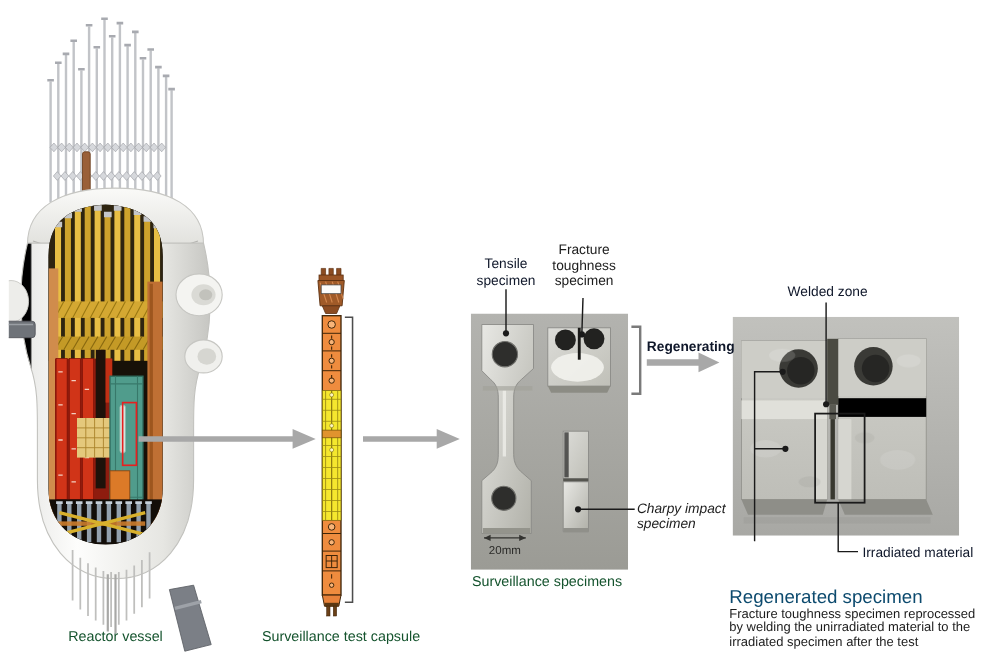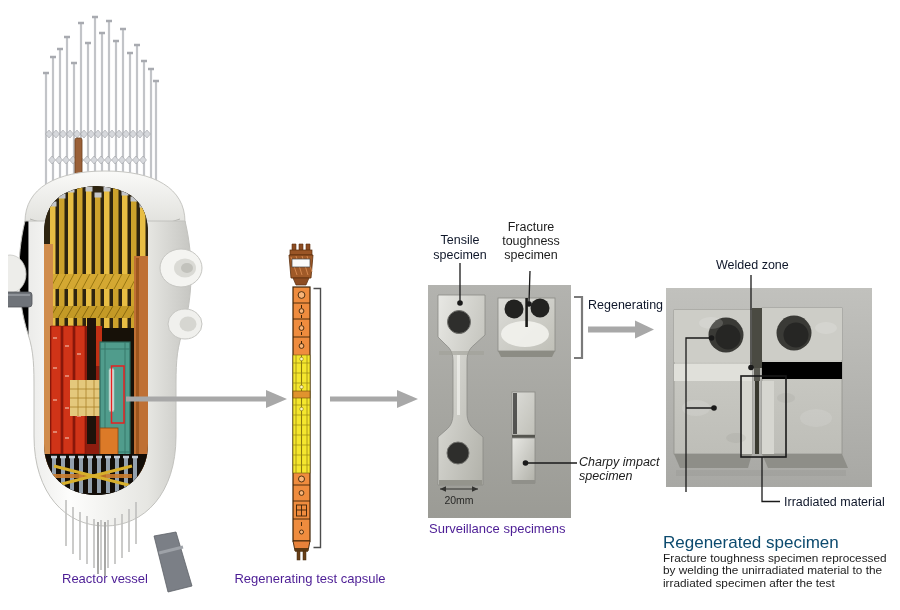--- a/index.html
+++ b/index.html
@@ -4,21 +4,21 @@
 <style>
   html,body{margin:0;padding:0;background:#ffffff;}
   #canvas{
     position:relative;width:900px;height:610px;background:#ffffff;overflow:hidden;
     font-family:"Liberation Sans","DejaVu Sans",sans-serif;color:#1c1c1c;
   }
   .abs{position:absolute;}
   .label{font-size:12.5px;line-height:15px;color:#0f172a;}
   .label3{font-size:12.5px;line-height:14px;color:#1c1c1c;}
   .center{text-align:center;}
-  .caption{font-size:13px;color:#4c1d95;}
+  .caption{font-size:13px;color:#14532d;}
   .title{font-size:17px;color:#0c4a6e;}
   .desc{font-size:11.8px;line-height:12.4px;color:#1c1c1c;}
   .nowrap{white-space:nowrap;}
   svg{display:block;}
 </style>
 </head>
 <body>
 
 <div id="canvas">
 
@@ -304,35 +304,35 @@
     <span style="display:block">Tensile</span>
     <span style="display:block">specimen</span>
   </div>
 
   <div class="abs label3 center" style="left:494px;top:220px;width:74px;">
     <span style="display:block">Fracture</span>
     <span style="display:block">toughness</span>
     <span style="display:block">specimen</span>
   </div>
 
-  <div class="abs label nowrap" style="left:588px;top:298px;">Regenerating</div>
+  <div class="abs label nowrap" style="left:588px;top:308px;font-weight:bold;">Regenerating</div>
 
   <div class="abs label nowrap" style="left:716px;top:258px;">Welded zone</div>
 
   <div class="abs label3" style="left:579px;top:455px;font-style:italic;">
     <span style="display:block">Charpy impact</span>
     <span style="display:block">specimen</span>
   </div>
 
 
   <div class="abs label nowrap" style="left:784px;top:495px;">Irradiated material</div>
 
   <div class="abs caption center" style="left:25px;top:571px;width:160px;">Reactor vessel</div>
 
-  <div class="abs caption center" style="left:213px;top:571px;width:194px;">Regenerating test capsule</div>
+  <div class="abs caption center" style="left:213px;top:571px;width:194px;">Surveillance test capsule</div>
 
   <div class="abs caption nowrap" style="left:429px;top:521px;">Surveillance specimens</div>
 
   <div class="abs title nowrap" style="left:663px;top:533px;">Regenerated specimen</div>
 
   <div class="abs desc" style="left:663px;top:552px;width:240px;">
     <span style="display:block">Fracture toughness specimen reprocessed</span>
     <span style="display:block">by welding the unirradiated material to the</span>
     <span style="display:block">irradiated specimen after the test</span>
   </div>

